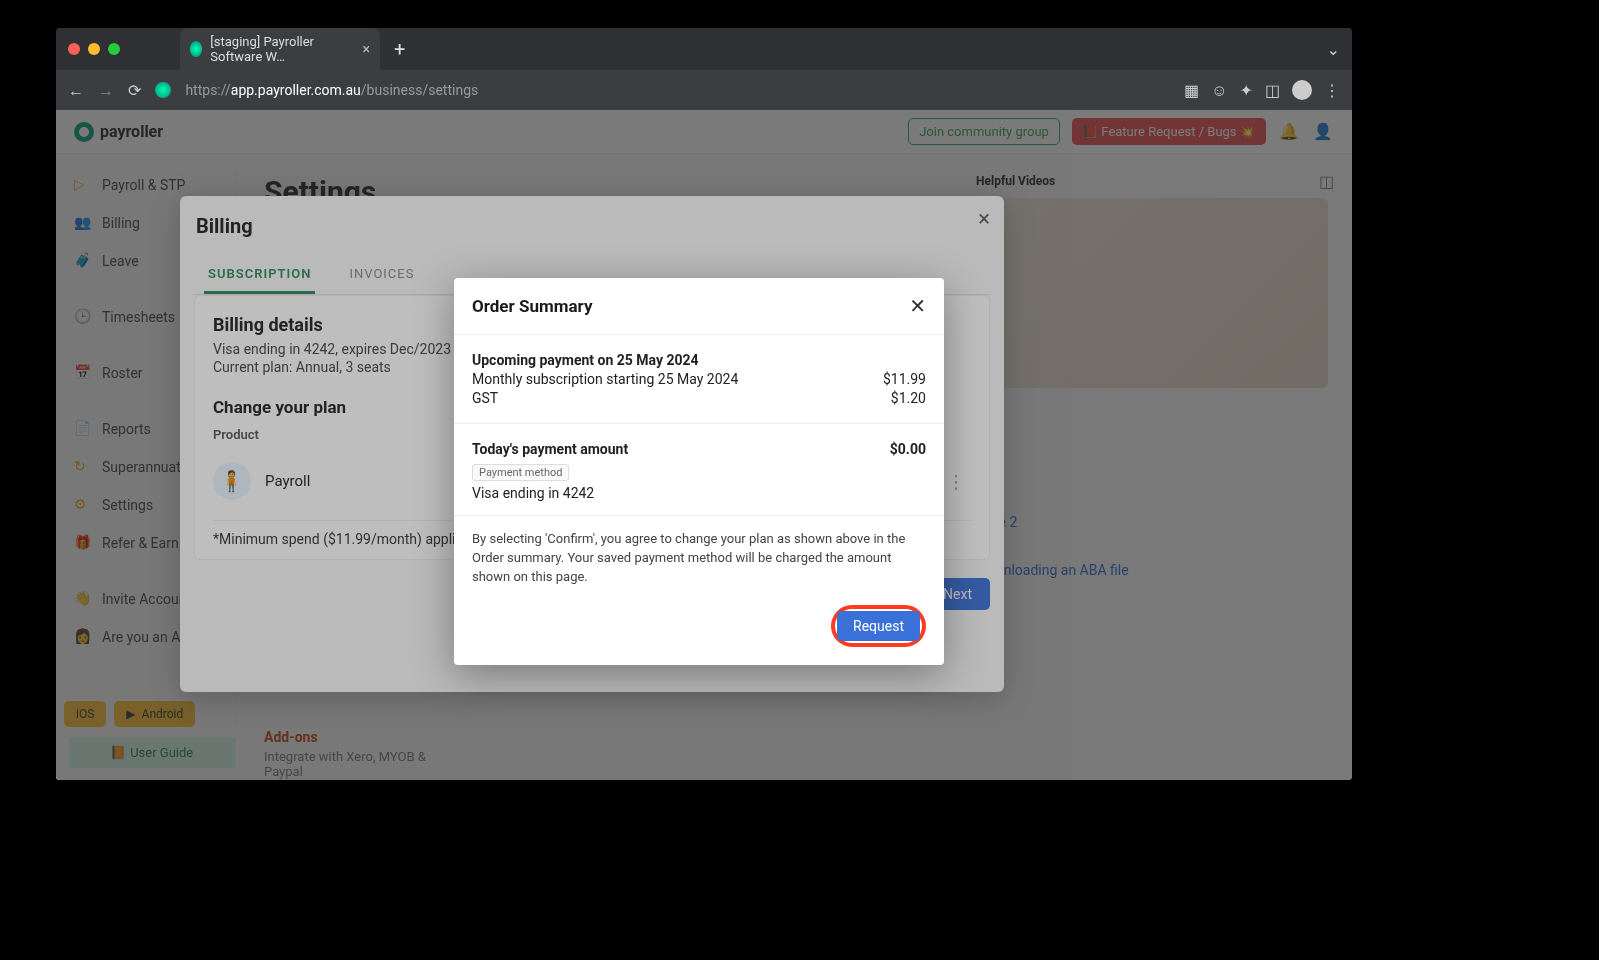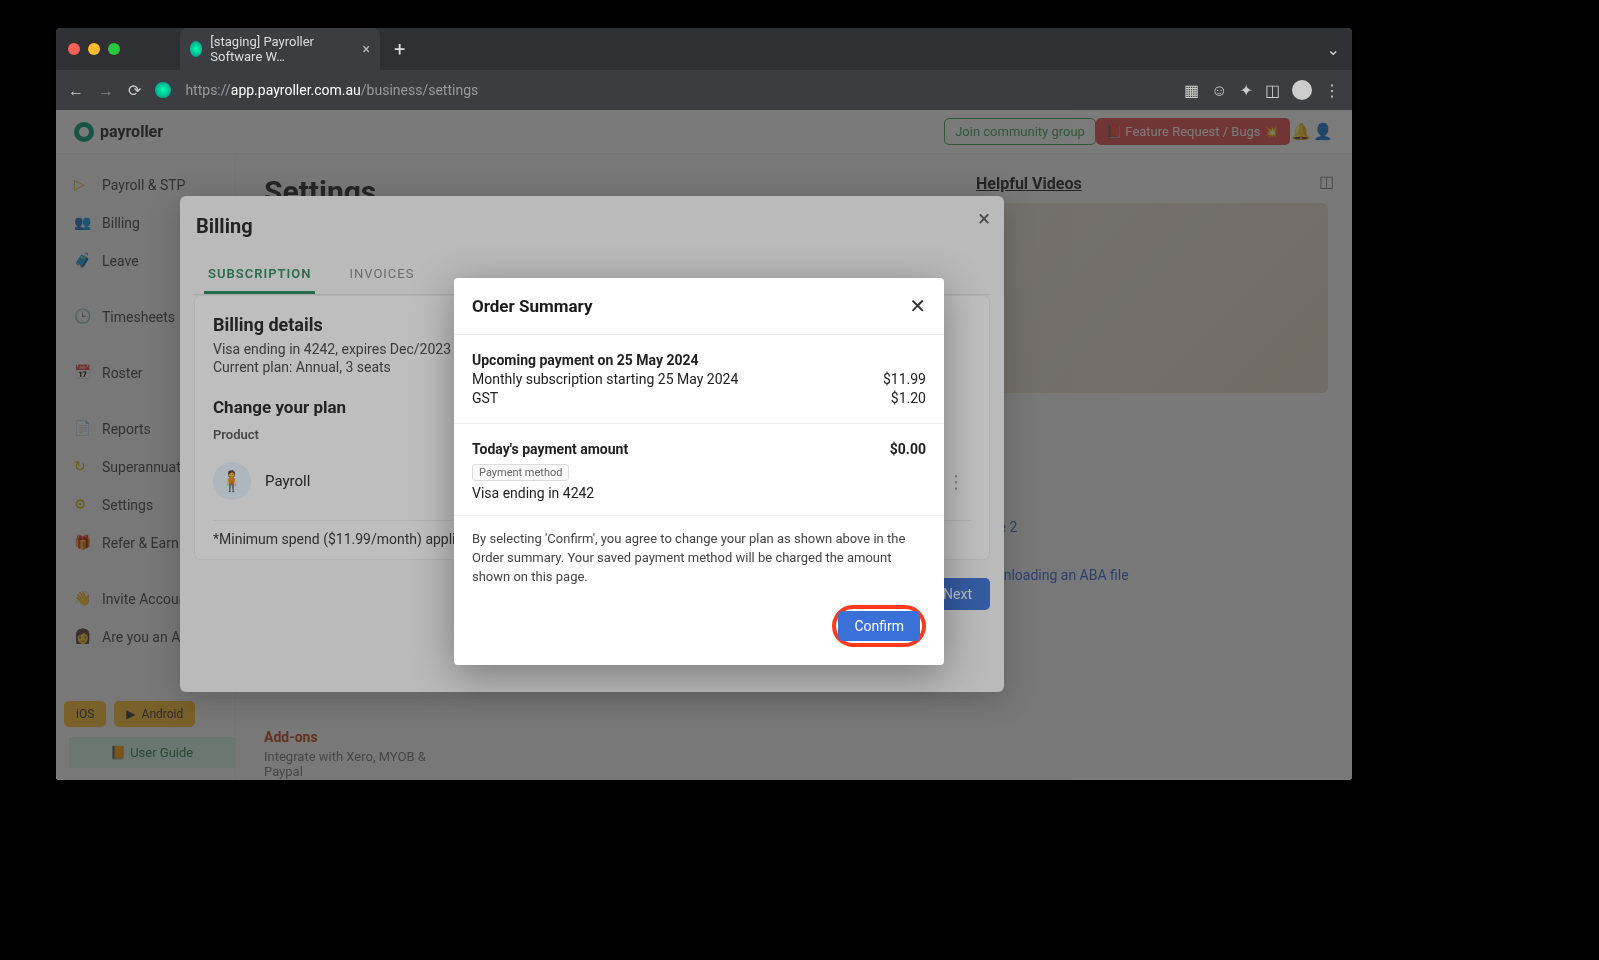--- a/index.html
+++ b/index.html
@@ -28,42 +28,42 @@
 
   .viewport { position:absolute; left:0; right:0; top:82px; bottom:0; background:#fafafa; overflow:hidden; }
 
   
   .app { position:absolute; inset:0; display:flex; flex-direction:column; }
   .topbar { height:44px; background:#fff; border-bottom:1px solid #eee; display:flex; align-items:center; padding:0 18px; justify-content:space-between; }
   .brand { display:flex; align-items:center; gap:6px; font-weight:700; font-size:16px; color:#222; }
   .brandmark{width:20px;height:20px;border-radius:50%;background:#009d79;display:inline-block;position:relative;}
   .brandmark::after{content:"";position:absolute;inset:5px;border-radius:50%;background:#fff;}
   .brandmark::before{content:"";position:absolute;inset:8px;border-radius:50%;background:#009d79;}
-  .topright{display:flex;align-items:center;gap:0;}
+  .topright{display:flex;align-items:center;gap:12px;}
   .btn-green{border:1px solid #3aa655;color:#3aa655;background:#fff;padding:5px 10px;border-radius:5px;font-size:13px;}
   .btn-red{background:#e44a4a;color:#fff;border:none;padding:6px 10px;border-radius:5px;font-size:13px;}
   .iconbtn{width:22px;height:22px;display:inline-flex;align-items:center;justify-content:center;color:#777;}
 
   .appbody{display:flex;flex:1;overflow:hidden;}
   .sidebar{width:180px;background:#fafafa;border-right:1px solid #eee;padding:12px 0;display:flex;flex-direction:column;font-size:14px;color:#444;}
   .side-item{display:flex;align-items:center;gap:10px;padding:10px 18px;cursor:pointer;}
   .side-item .sicon{width:18px;height:18px;color:#f6a609;display:flex;}
   .sidebar .spacer{height:18px;}
   .sidebar .apps{margin-top:auto;padding:10px 8px;display:flex;gap:8px;}
   .appbadge{background:#fdbf2d;color:#333;font-size:12px;padding:6px 12px;border-radius:5px;display:inline-flex;align-items:center;gap:6px;}
   .userguide{background:#d5f6e4;color:#2a7a4a;text-align:center;padding:8px;font-size:13px;margin-left:13px;}
 
   .main{flex:1;padding:20px 28px;overflow:auto;position:relative;}
   .main h1{font-size:30px;color:#222;}
   .addons{margin-top:520px;font-size:14px;}
   .addons h4{font-size:14px;color:#c2410c;margin-bottom:4px;}
   .addons p{color:#777;font-size:13px;max-width:180px;}
 
   .rightpane{width:400px;padding:20px 24px;}
-  .rightpane h3{font-size:16px;color:#222;margin-bottom:10px;text-decoration:underline;}
+  .rightpane h3{font-size:12px;color:#222;margin-bottom:10px;}
   .helpvid{width:100%;height:190px;background:linear-gradient(135deg,#f1e8d8,#e4d8c4);border-radius:6px;margin-bottom:60px;}
   .helplinks a{display:block;color:#2b6bd8;font-size:14px;margin:6px 0;text-decoration:none;}
   .panel-icon{position:absolute;right:18px;top:18px;color:#777;}
 
   
   .overlay-dim{position:absolute;inset:0;background:rgba(40,40,40,0.45);}
   .billing-modal{
     position:absolute; left:124px; top:86px; width:824px; height:496px;
     background:#fafafa; border-radius:6px; box-shadow:0 6px 30px rgba(0,0,0,0.25);
     padding:18px 14px 14px 14px;
@@ -305,20 +305,20 @@
             <span>Today's payment amount</span>
             <span>$0.00</span>
           </div>
         <span class="paybadge">Payment method</span>
         <div>Visa ending in 4242</div>
       </div>
       <div class="order-foot">
         <div>By selecting 'Confirm', you agree to change your plan as shown above in the Order summary. Your saved payment method will be charged the amount shown on this page.</div>
         <div class="confirm-wrap">
           <span class="confirm-ring">
-            <button class="confirm-btn">Confirm</button>
+            <button class="confirm-btn">Request</button>
           </span>
         </div>
       </div>
     </div>
 
   </div>
 </div>
 
 </body></html>

